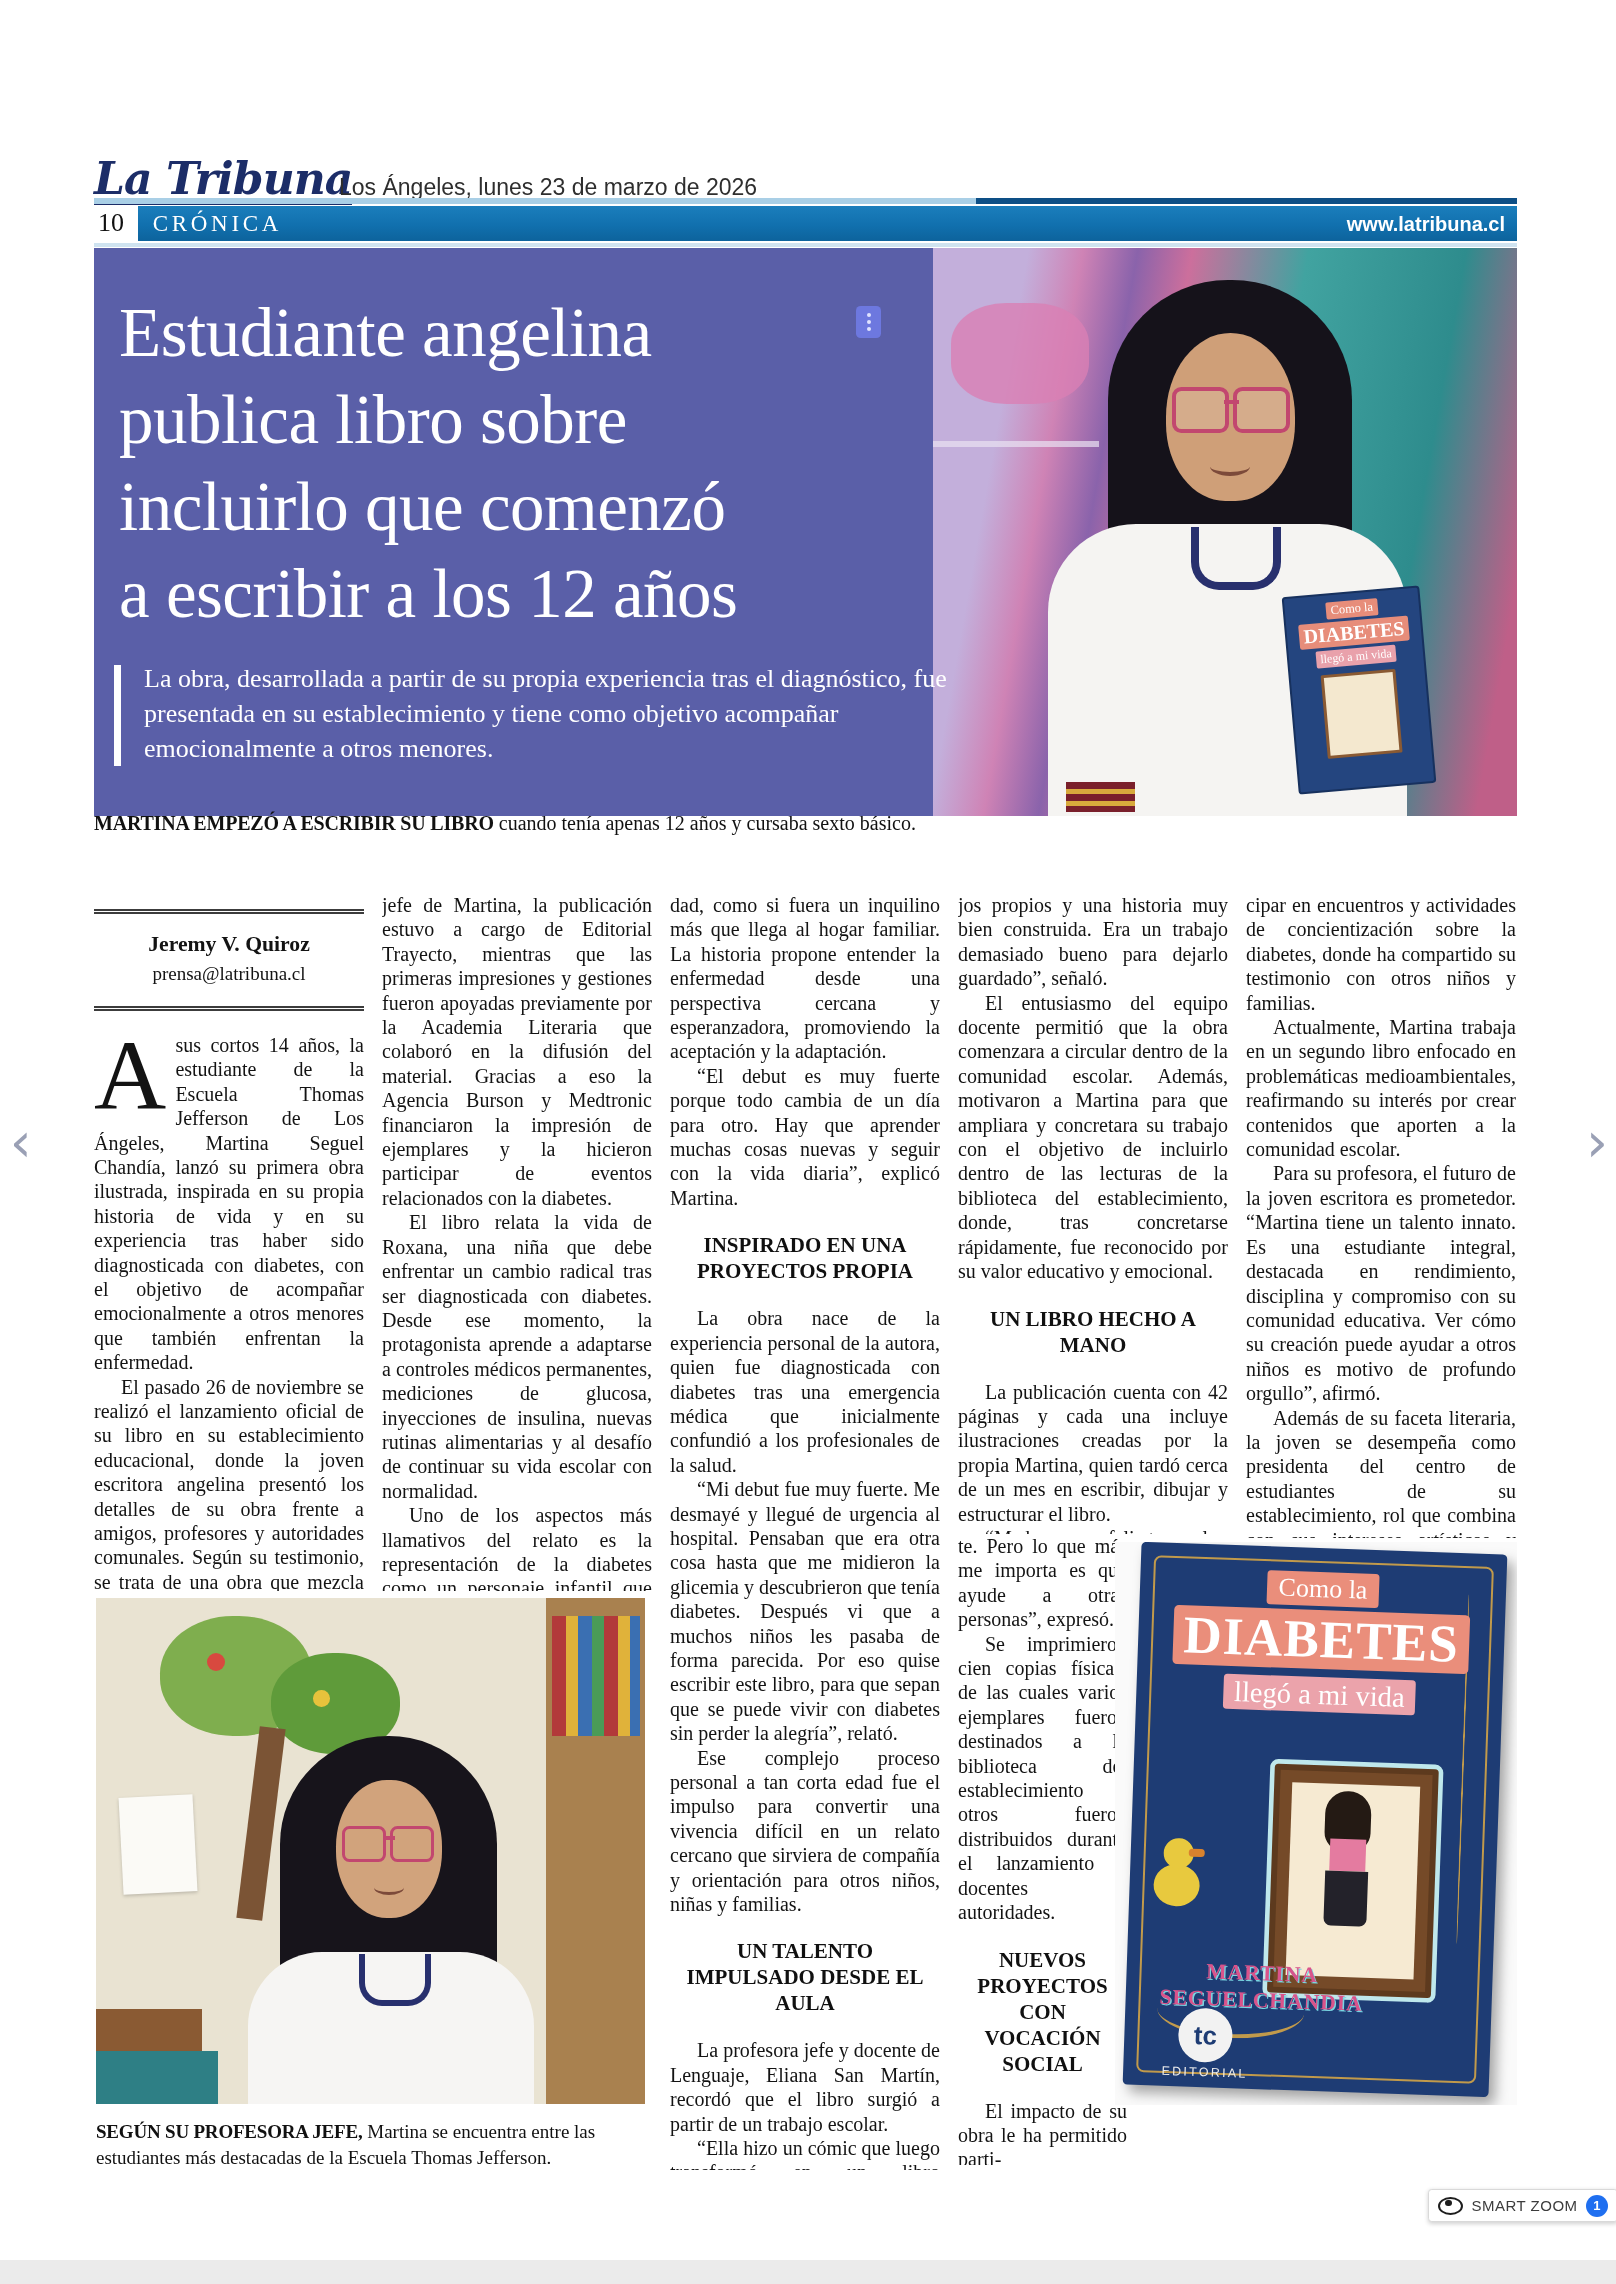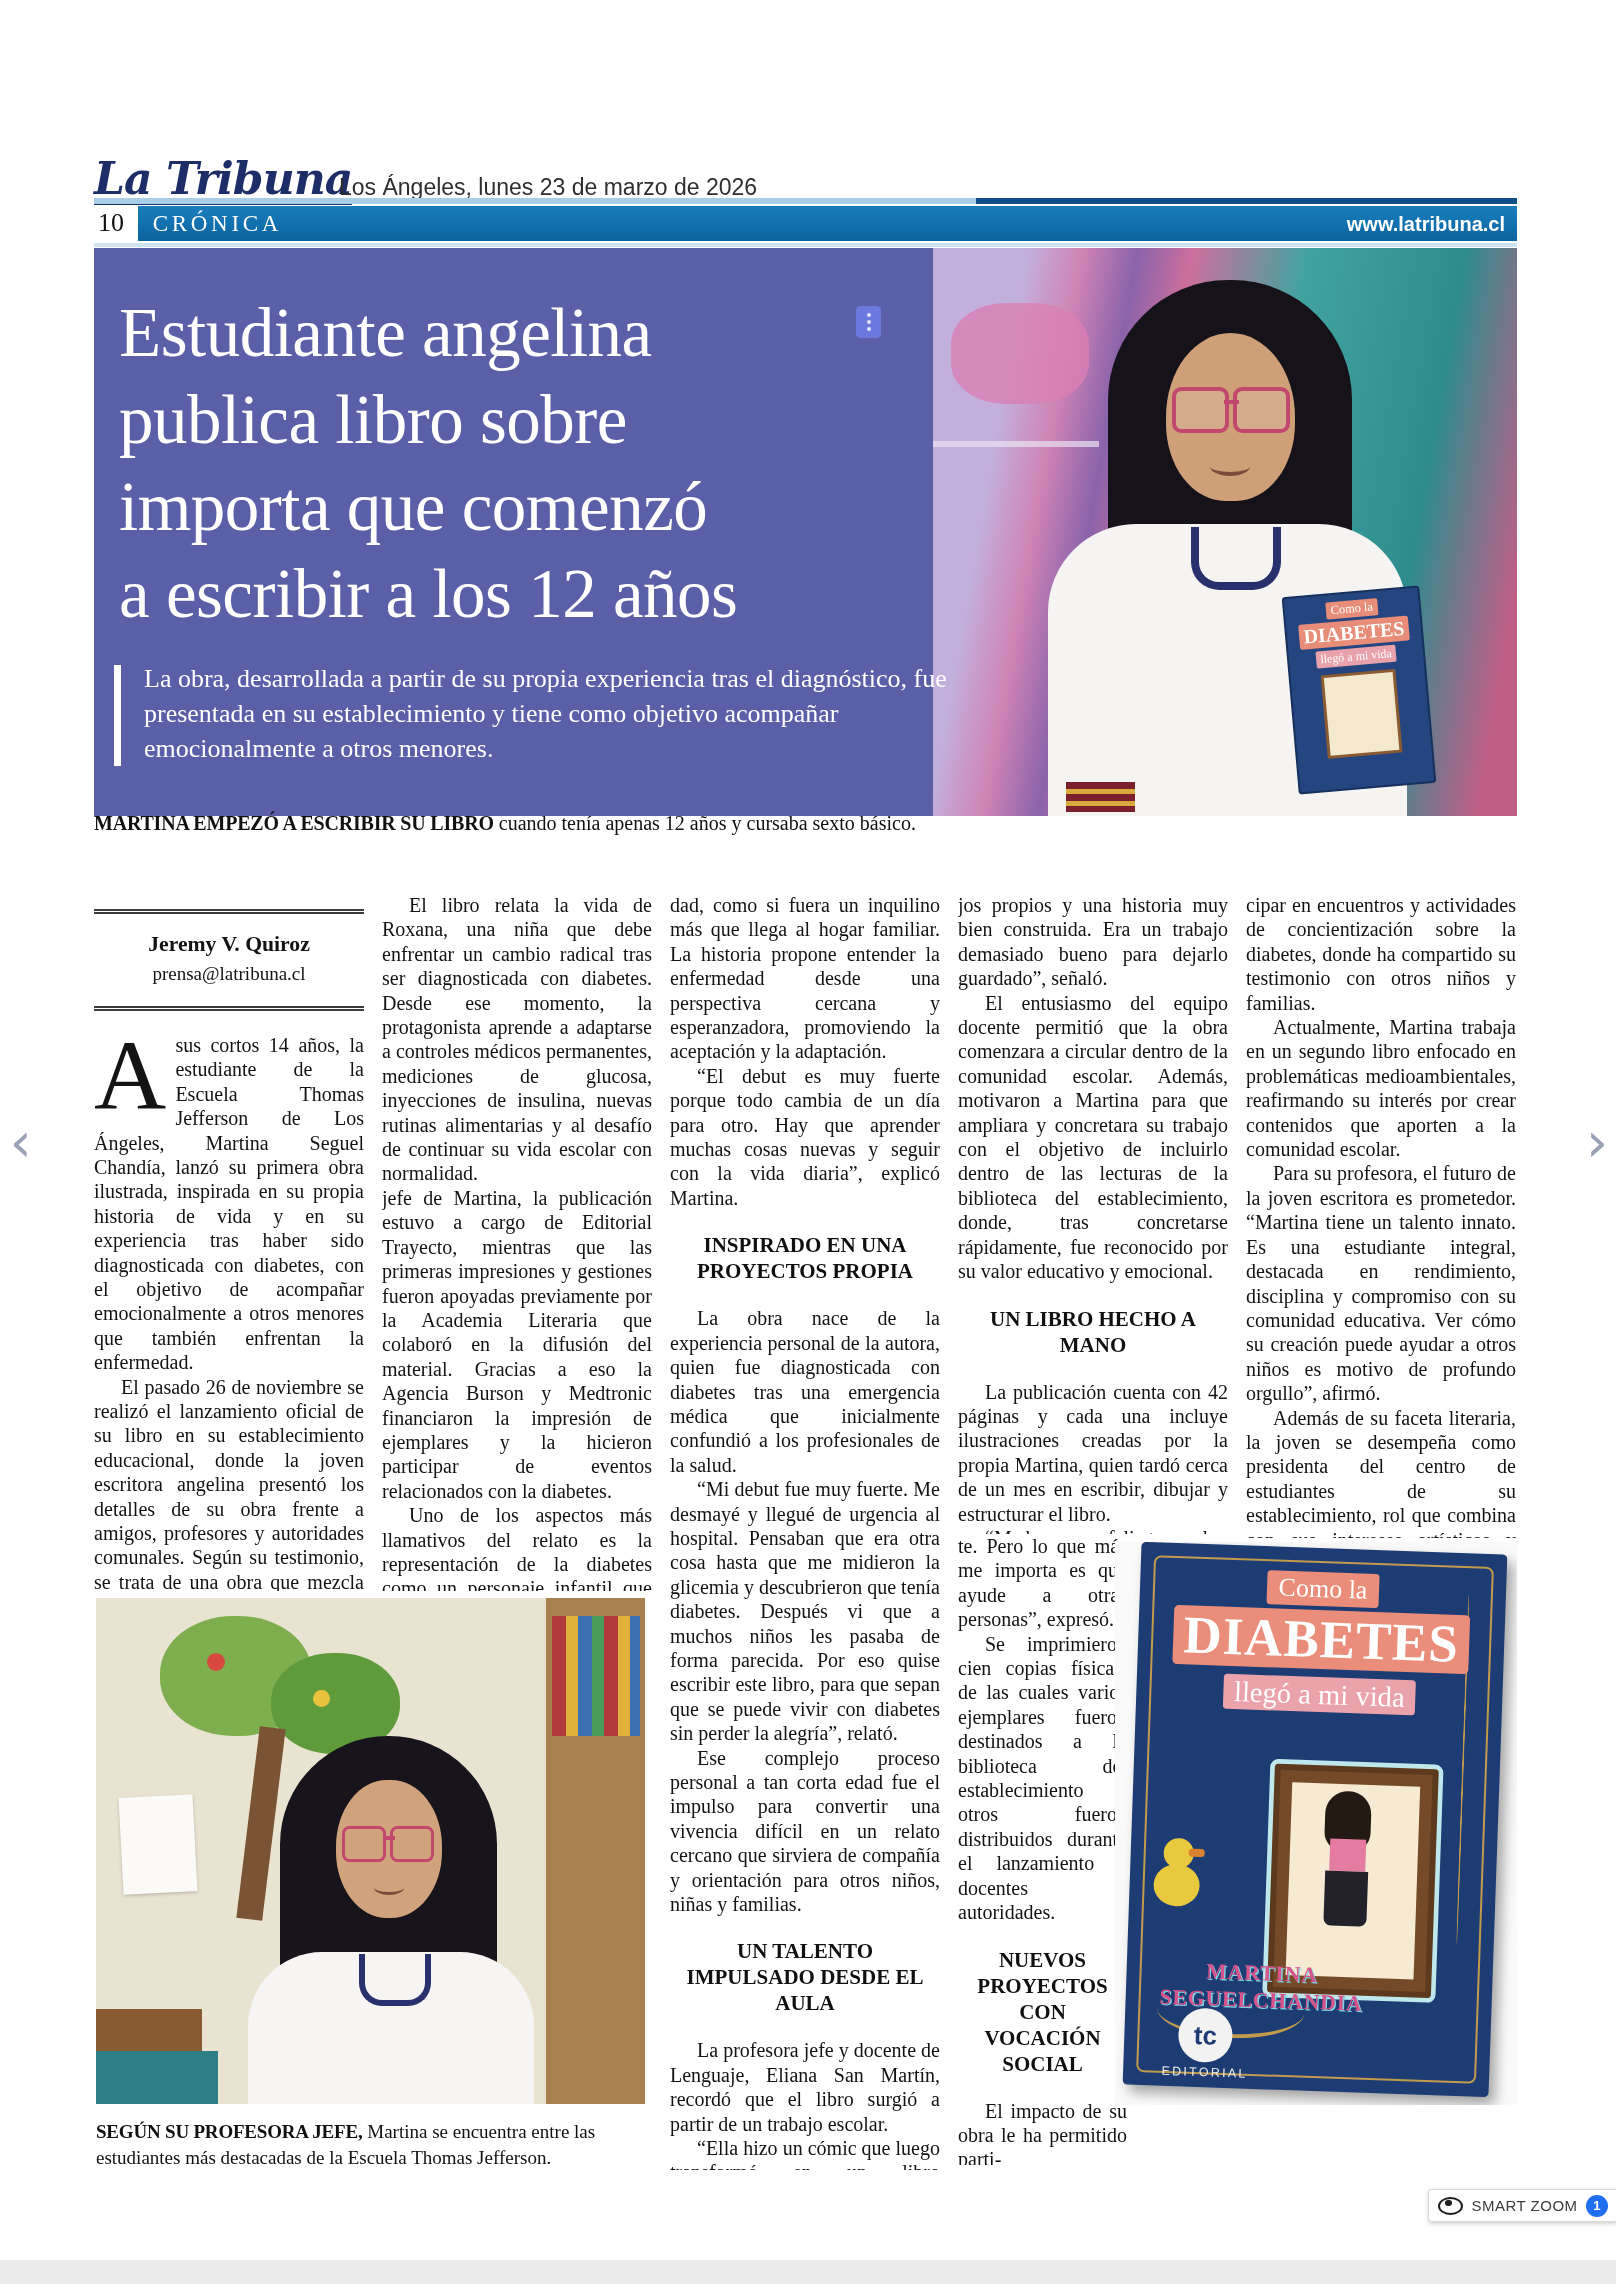--- a/index.html
+++ b/index.html
@@ -185,21 +185,21 @@
       <div class="hp-book">
         <div class="hpb-t1">Como la</div><br>
         <div class="hpb-t2">DIABETES</div><br>
         <div class="hpb-t3">llegó a mi vida</div>
         <div class="hpb-art"></div>
       </div>
     </div>
     <div class="headline">
       <span>Estudiante angelina</span>
       <span>publica libro sobre</span>
-      <span>importa que comenzó</span>
+      <span>incluirlo que comenzó</span>
       <span>a escribir a los 12 años</span>
     </div>
     <div class="headline-badge">
         <div class="hb-dots"></div>
       </div>
     <div class="lede-bar"></div>
     <div class="lede">La obra, desarrollada a partir de su propia experiencia tras el diagnóstico, fue presentada en su establecimiento y tiene como objetivo acompañar emocionalmente a otros menores.</div>
   </div>
 
   <div class="hero-caption">
@@ -211,22 +211,22 @@
       <div class="byline-box">
         <div class="byline-author">Jeremy V. Quiroz</div>
         <div class="byline-email">prensa@latribuna.cl</div>
       </div>
       <div>
           <p class="body-p"><span class="dropcap">A</span>sus cortos 14 años, la estudiante de la Escuela Thomas Jefferson de Los Ángeles, Martina Seguel Chandía, lanzó su primera obra ilustrada, inspirada en su propia historia de vida y en su experiencia tras haber sido diagnosticada con diabetes, con el objetivo de acompañar emocionalmente a otros menores que también enfrentan la enfermedad.</p>
           <p class="body-p indent">El pasado 26 de noviembre se realizó el lanzamiento oficial de su libro en su establecimiento educacional, donde la joven escritora angelina presentó los detalles de su obra frente a amigos, profesores y autoridades comunales. Según su testimonio, se trata de una obra que mezcla creatividad, sensibilidad y vivencias personales que quiso dejar plasmadas en su trabajo.</p>
         </div>
     </div>
     <div class="col col-2">
+        <p class="body-p">jefe de Martina, la publicación estuvo a cargo de Editorial Trayecto, mientras que las primeras impresiones y gestiones fueron apoyadas previamente por la Academia Literaria que colaboró en la difusión del material. Gracias a eso la Agencia Burson y Medtronic financiaron la impresión de ejemplares y la hicieron participar de eventos relacionados con la diabetes.</p>
         <p class="body-p indent">El libro relata la vida de Roxana, una niña que debe enfrentar un cambio radical tras ser diagnosticada con diabetes. Desde ese momento, la protagonista aprende a adaptarse a controles médicos permanentes, mediciones de glucosa, inyecciones de insulina, nuevas rutinas alimentarias y al desafío de continuar su vida escolar con normalidad.</p>
-        <p class="body-p">jefe de Martina, la publicación estuvo a cargo de Editorial Trayecto, mientras que las primeras impresiones y gestiones fueron apoyadas previamente por la Academia Literaria que colaboró en la difusión del material. Gracias a eso la Agencia Burson y Medtronic financiaron la impresión de ejemplares y la hicieron participar de eventos relacionados con la diabetes.</p>
         <p class="body-p indent">Uno de los aspectos más llamativos del relato es la representación de la diabetes como un personaje infantil que llega de manera inesperada a la vida de la protagonista para quedarse: una personificación de la enferme-</p>
       </div>
     <div class="col col-3">
         <p class="body-p">dad, como si fuera un inquilino más que llega al hogar familiar. La historia propone entender la enfermedad desde una perspectiva cercana y esperanzadora, promoviendo la aceptación y la adaptación.</p>
         <p class="body-p indent">“El debut es muy fuerte porque todo cambia de un día para otro. Hay que aprender muchas cosas nuevas y seguir con la vida diaria”, explicó Martina.</p>
         <h4 class="section-heading">INSPIRADO EN UNA PROYECTOS PROPIA</h4>
         <p class="body-p indent">La obra nace de la experiencia personal de la autora, quien fue diagnosticada con diabetes tras una emergencia médica que inicialmente confundió a los profesionales de la salud.</p>
         <p class="body-p indent">“Mi debut fue muy fuerte. Me desmayé y llegué de urgencia al hospital. Pensaban que era otra cosa hasta que me midieron la glicemia y descubrieron que tenía diabetes. Después vi que a muchos niños les pasaba de forma parecida. Por eso quise escribir este libro, para que sepan que se puede vivir con diabetes sin perder la alegría”, relató.</p>
         <p class="body-p indent">Ese complejo proceso personal a tan corta edad fue el impulso para convertir una vivencia difícil en un relato cercano que sirviera de compañía y orientación para otros niños, niñas y familias.</p>
         <h4 class="section-heading">UN TALENTO IMPULSADO DESDE EL AULA</h4>

